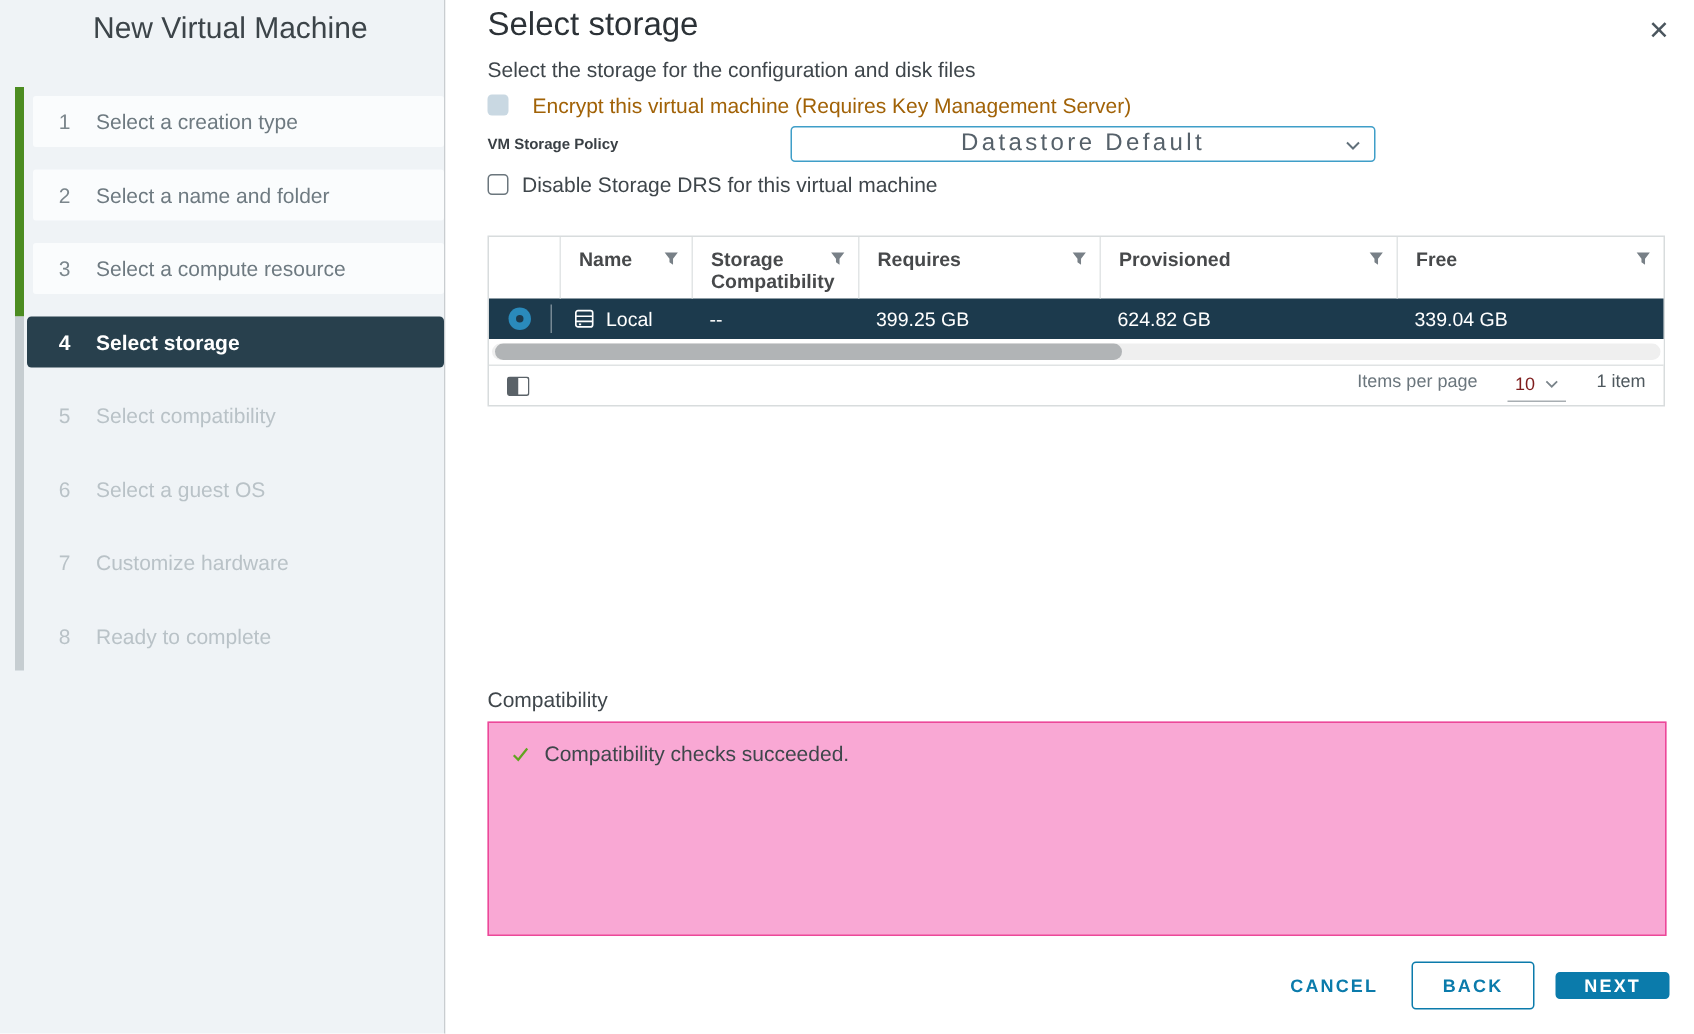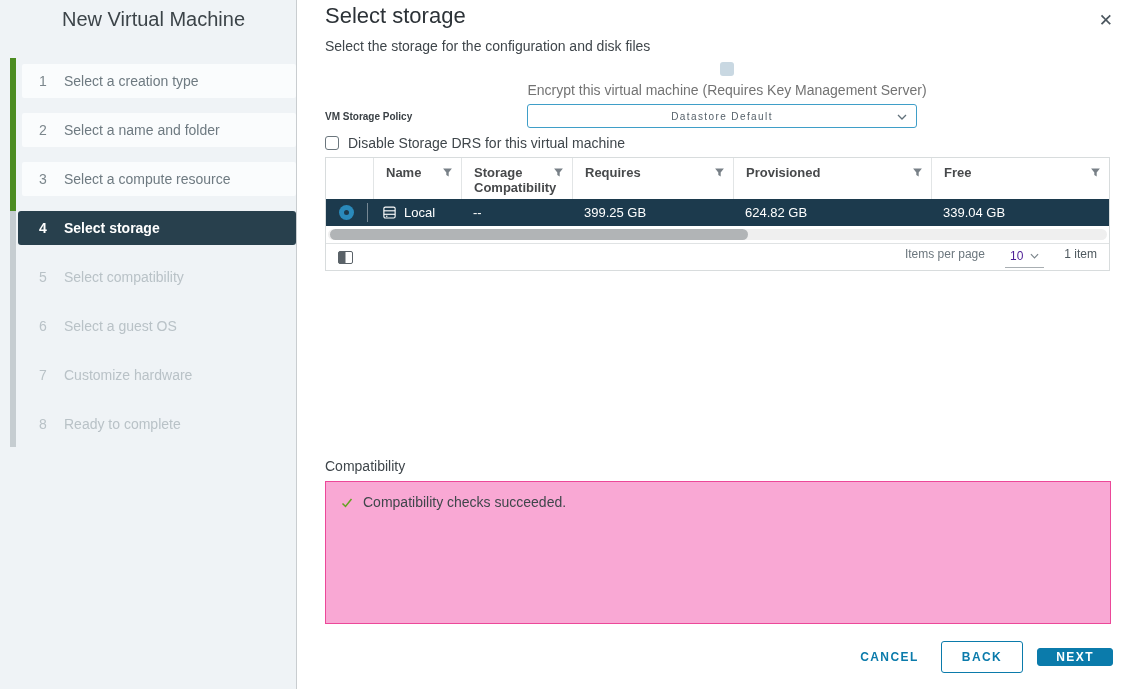--- a/index.html
+++ b/index.html
@@ -42,28 +42,28 @@
   .close {
     position:absolute; top:8px; right:10px; background:none; border:none;
     font-size:17px; color:#4b565e; padding:4px 6px; cursor:pointer; line-height:1;
   }
   .page-title { margin:4px 0 0 28px; font-size:22px; line-height:24px; font-weight:400; color:#2c3237; }
   .subtitle { margin:10px 0 0 28px; font-size:14px; color:#3f464b; }
   .row { margin-left:28px; display:flex; align-items:center; }
   .cb { width:14px; height:14px; border-radius:3px; flex:none; }
   .cb.disabled { background:#c9d8e2; }
   .cb.empty { background:#fff; border:1px solid #6b767d; }
-  .encrypt { margin-top:8px; gap:6px; font-size:14px; color:#737373;flex-direction:column; }
+  .encrypt { margin-top:8px; gap:16px; font-size:14px; color:#a16207; }
   .policy { margin-top:6px; }
   .plabel { width:202px; flex:none; font-size:10px; font-weight:700; color:#3a4045; }
   .select {
     width:390px; height:24px; background:#fff; position:relative; cursor:pointer;
     border:1px solid #3f9ec8; border-radius:3px;
     display:flex; align-items:center; justify-content:center;
-    font-size:10px; letter-spacing:.14em; color:#56616a;
+    font-size:16px; letter-spacing:.14em; color:#56616a;
   }
   .select .chev { position:absolute; right:9px; top:9px; }
   .drs { margin-top:7px; gap:9px; font-size:14px; color:#3f464b; }
 
   
   .grid { position:absolute; top:157px; left:28px; width:785px; border:1px solid #d8dcdd; background:#fff; }
   .ghead { display:flex; height:41px; }
   .gcell { flex:none; }
   .c0{width:47px} .c1{width:88px} .c2{width:111px} .c3{width:161px} .c4{width:198px} .c5{width:178px}
   .hcell { position:relative; padding:7px 24px 0 12px; font-size:13px; line-height:15px; font-weight:700; color:#47494b; cursor:pointer; }
@@ -75,21 +75,21 @@
   .radio { width:15px; height:15px; border-radius:50%; background:var(--radio-blue); position:relative; cursor:pointer; }
   .radio::after { content:''; position:absolute; inset:5px; border-radius:50%; background:var(--selected-row-bg); }
   .rcell { padding-left:12px; }
   .namecell { display:flex; align-items:center; gap:7px; padding-left:9px; }
   .scrollrow { height:17px; display:flex; align-items:center; padding:0 2px; background:#fff; }
   .track { position:relative; width:100%; height:11px; border-radius:6px; background:#efefef; }
   .thumb { position:absolute; left:2px; top:0; width:418px; height:11px; border-radius:6px; background:#b1b4b6; cursor:grab; }
   .gfoot { height:27px; border-top:1px solid #e0e3e4; display:flex; align-items:center; padding:0 12px; font-size:12px; color:#6b767d; }
   .colsel { cursor:pointer; display:flex; align-items:center; }
   .foot-right { margin-left:auto; display:flex; align-items:flex-start; }
-  .pagesel { display:inline-flex; align-items:center; gap:7px; margin:0 20px; padding:2px 5px 4px; border-bottom:1px solid #a8aeb2; color:#4c1d95; cursor:pointer; }
+  .pagesel { display:inline-flex; align-items:center; gap:7px; margin:0 20px; padding:2px 5px 4px; border-bottom:1px solid #a8aeb2; color:#7f1d1d; cursor:pointer; }
   .count { color:#4e585e; }
 
   
   .compat { position:absolute; top:458px; left:28px; }
   .clabel { font-size:14px; color:#3f464b; }
   .cbox {
     margin-top:7px; width:786px; height:143px; border:1px solid #ec4899; background:#f9a8d4;
     display:flex; align-items:flex-start; gap:9px; padding:12px 14px; font-size:14px; color:#3f464b;
   }
   .cbox svg { margin-top:2px; flex:none; }

